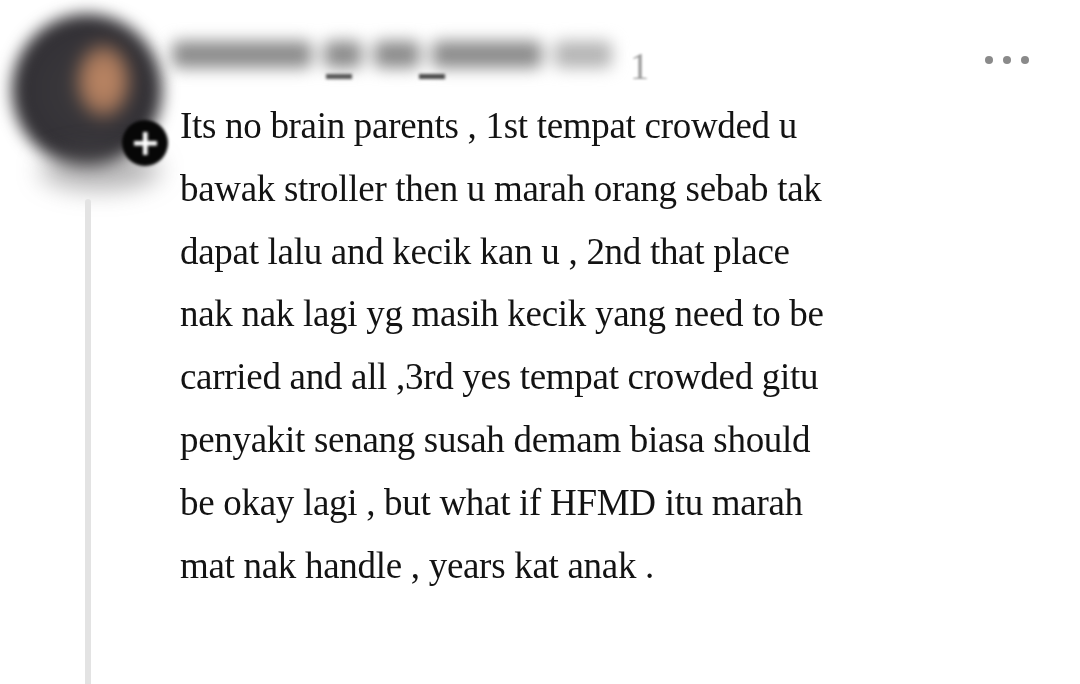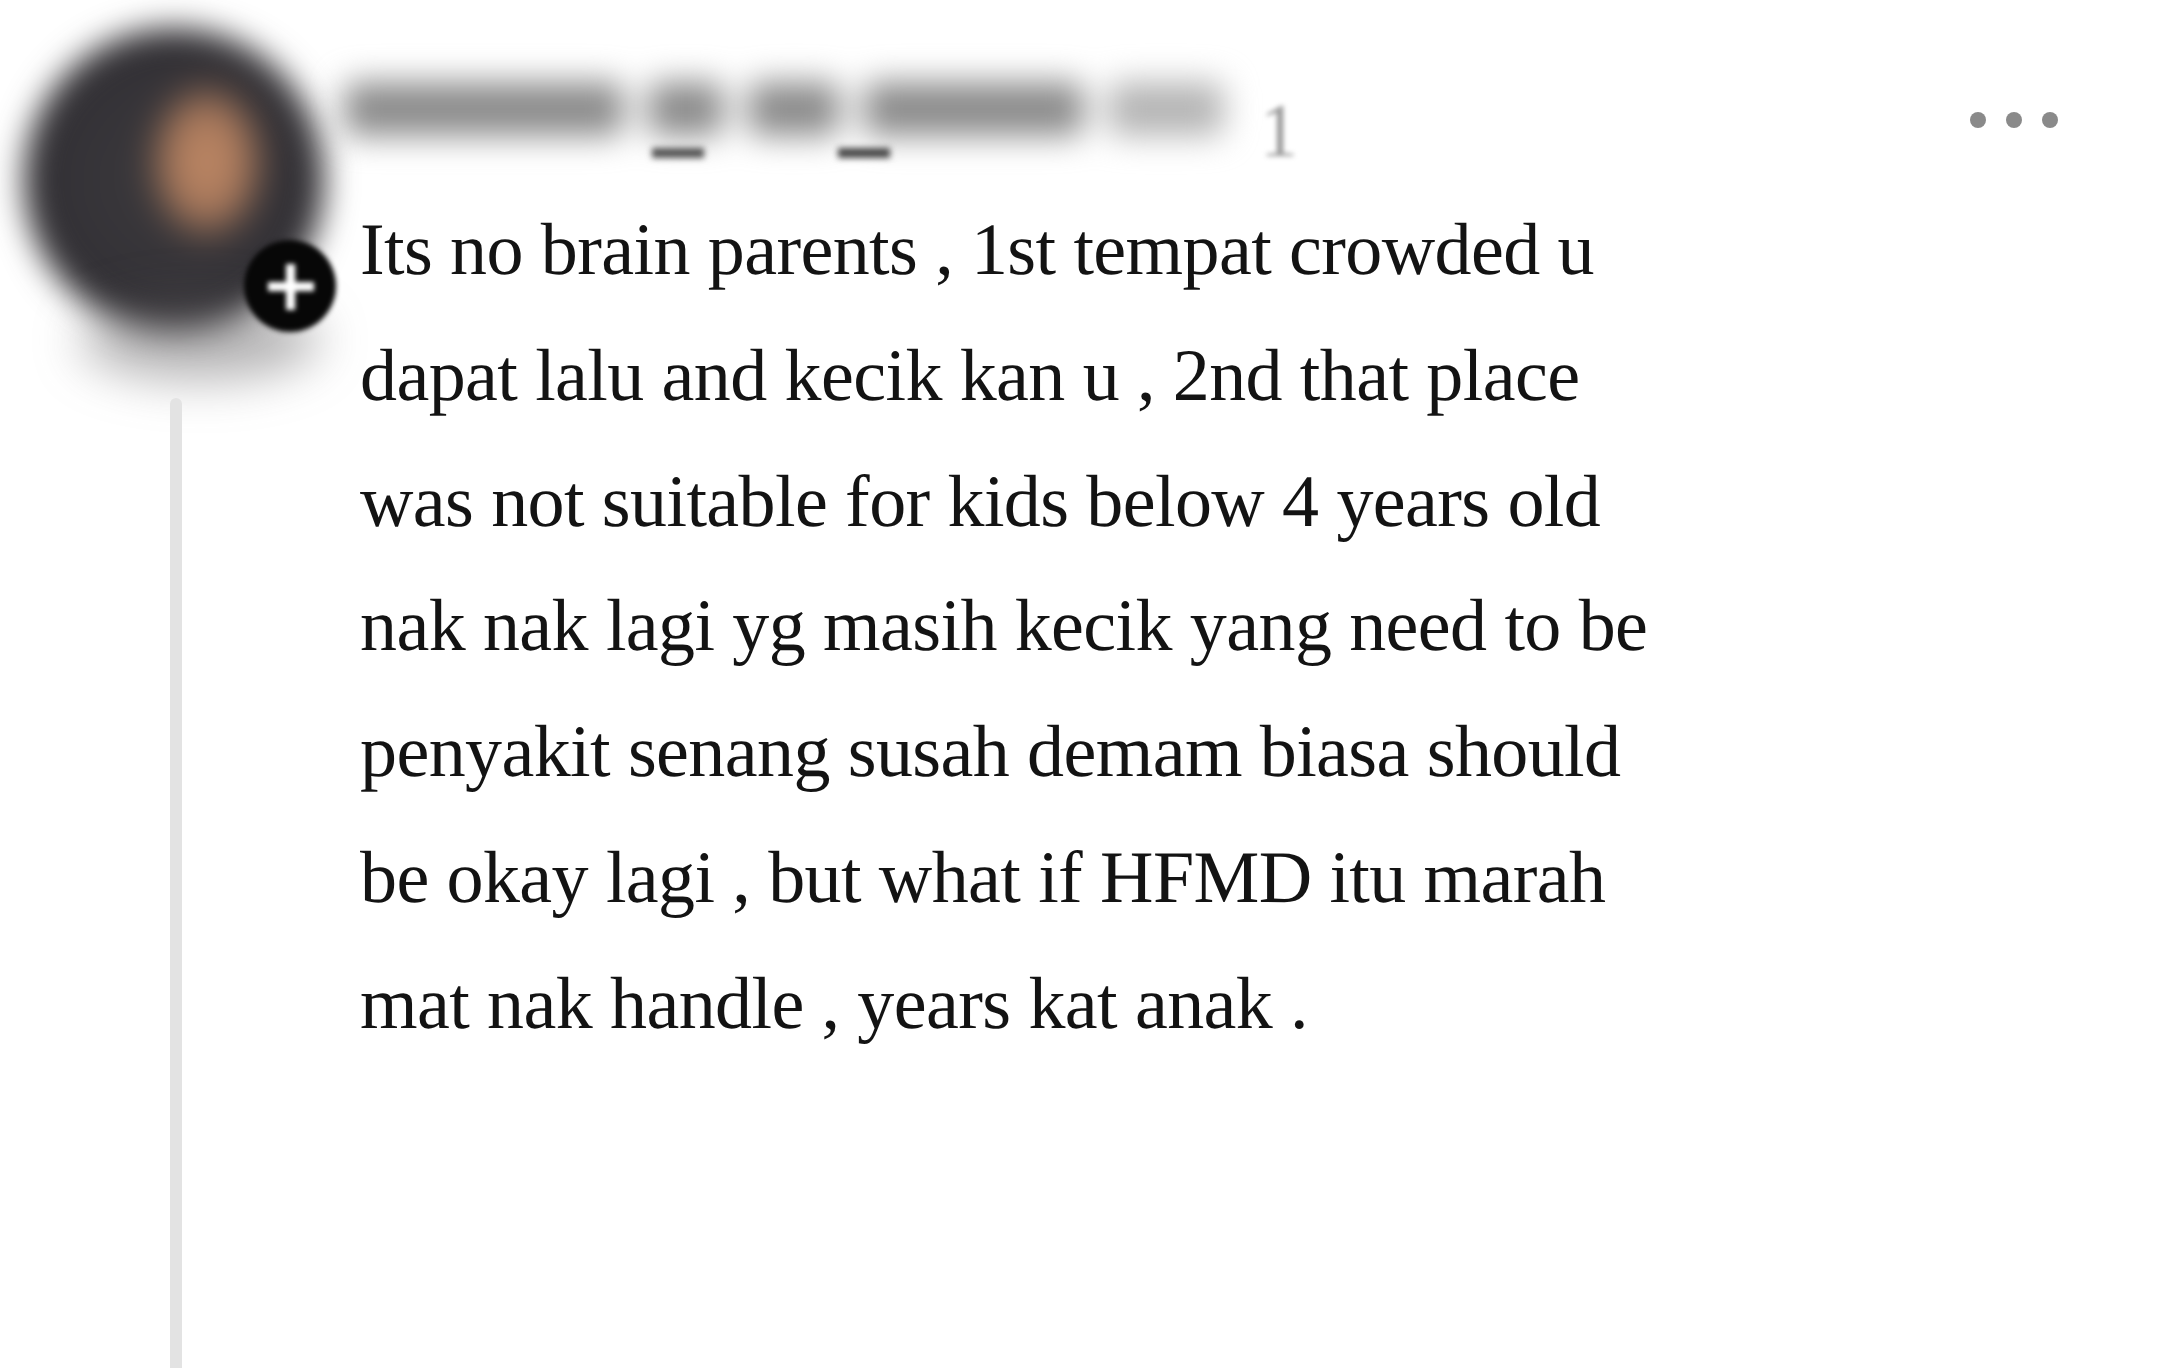--- a/index.html
+++ b/index.html
@@ -109,19 +109,20 @@
 <span class="faint-char">1</span>
 
 <div class="more-options">
   <span class="dot"></span>
   <span class="dot"></span>
   <span class="dot"></span>
 </div>
 
 <div class="comment-text">
     <div class="comment-line">Its no brain parents , 1st tempat crowded u</div>
+    <div class="comment-line">bawak stroller then u marah orang sebab tak</div>
     <div class="comment-line">dapat lalu and kecik kan u , 2nd that place</div>
-    <div class="comment-line">was not suitable for kids below 4 years old</div>
     <div class="comment-line">nak nak lagi yg masih kecik yang need to be</div>
+    <div class="comment-line">carried and all ,3rd yes tempat crowded gitu</div>
     <div class="comment-line">penyakit senang susah demam biasa should</div>
     <div class="comment-line">be okay lagi , but what if HFMD itu marah</div>
     <div class="comment-line">mat nak handle , years kat anak .</div>
   </div>
 
 </body></html>

